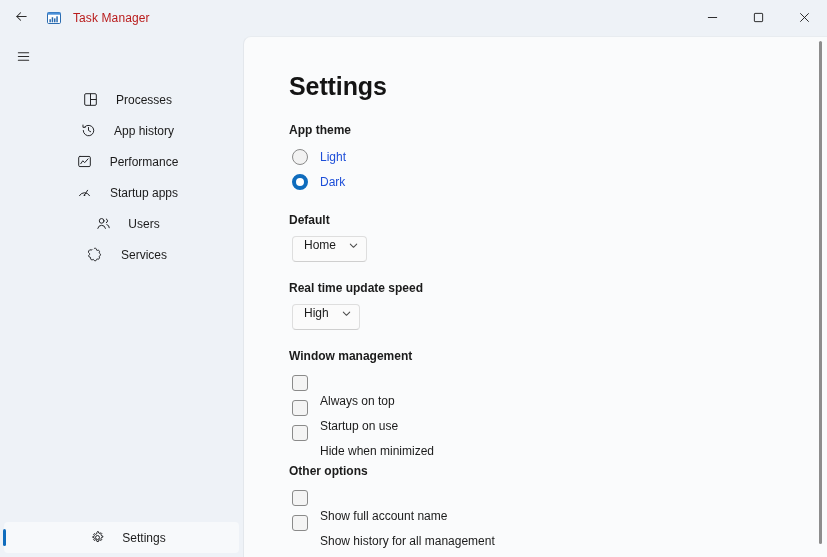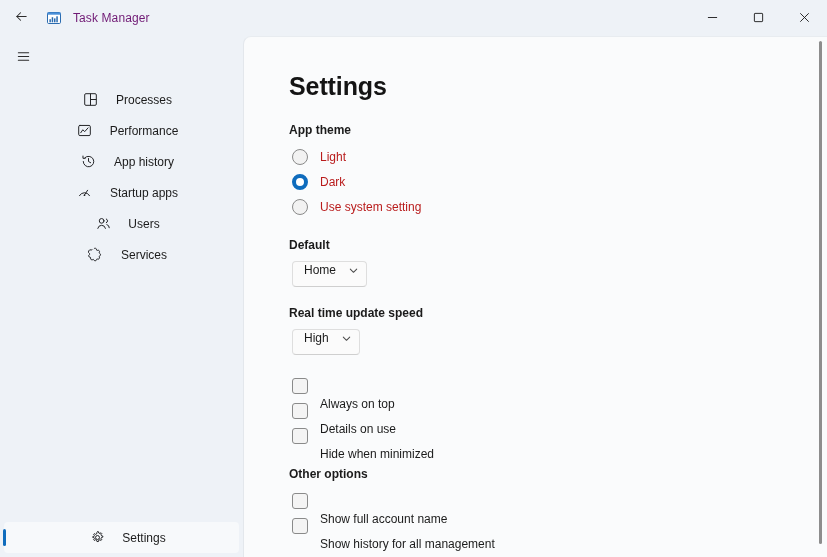--- a/index.html
+++ b/index.html
@@ -47,21 +47,21 @@
     height: 17px;
     margin-left: 7px;
     display: flex;
     align-items: center;
     justify-content: center;
   }
 
   .app-title {
     margin-left: 11px;
     font-size: 12px;
-    color: #701a75;
+    color: #b91c1c;
     letter-spacing: 0.1px;
   }
 
   .win-controls {
     position: absolute;
     right: 0;
     top: 0;
     height: 36px;
     display: flex;
   }
@@ -210,21 +210,21 @@
     margin-left: 3px;
     position: relative;
   }
   .radio.checked {
     border: 4.5px solid #0f6cbd;
     background: #ffffff;
   }
   .radio-label {
     margin-left: 12px;
     font-size: 12px;
-    color: #b91c1c;
+    color: #1d4ed8;
   }
 
   
   .dropdown {
     display: inline-flex;
     align-items: center;
     height: 26px;
     min-width: 68px;
     padding: 0 7px 8px 11px;
     background: #fbfbfb;
@@ -368,36 +368,36 @@
               <line x1="8" y1="1.8" x2="8" y2="14.2"></line>
               <line x1="8" y1="8" x2="14.2" y2="8"></line>
             </svg>
           </span>
           <span class="nav-label">Processes</span>
         </div>
 
         <div class="nav-item">
           <span class="nav-icon">
             <svg width="15" height="15" viewBox="0 0 16 16" fill="none" stroke="#202124" stroke-width="1.05" stroke-linecap="round" stroke-linejoin="round">
-              <rect x="1.8" y="2.6" width="12.4" height="10.8" rx="1.3"></rect>
-              <polyline points="4,10.4 6.2,7.2 8.2,9.2 11.8,5.2"></polyline>
-            </svg>
-          </span>
-          <span class="nav-label">Performance</span>
-        </div>
-
-        <div class="nav-item">
-          <span class="nav-icon">
-            <svg width="15" height="15" viewBox="0 0 16 16" fill="none" stroke="#202124" stroke-width="1.05" stroke-linecap="round" stroke-linejoin="round">
               <path d="M2.4 8a5.6 5.6 0 1 0 1.7-4"></path>
               <polyline points="2.1,2.2 2.1,4.6 4.5,4.6"></polyline>
               <polyline points="8,4.8 8,8 10.3,9.3"></polyline>
             </svg>
           </span>
           <span class="nav-label">App history</span>
+        </div>
+
+        <div class="nav-item">
+          <span class="nav-icon">
+            <svg width="15" height="15" viewBox="0 0 16 16" fill="none" stroke="#202124" stroke-width="1.05" stroke-linecap="round" stroke-linejoin="round">
+              <rect x="1.8" y="2.6" width="12.4" height="10.8" rx="1.3"></rect>
+              <polyline points="4,10.4 6.2,7.2 8.2,9.2 11.8,5.2"></polyline>
+            </svg>
+          </span>
+          <span class="nav-label">Performance</span>
         </div>
 
         <div class="nav-item">
           <span class="nav-icon">
             <svg width="15" height="15" viewBox="0 0 16 16" fill="none" stroke="#202124" stroke-width="1.05" stroke-linecap="round" stroke-linejoin="round">
               <path d="M2.6 11.4a6.2 6.2 0 0 1 10.8 0"></path>
               <line x1="8" y1="10.6" x2="11.3" y2="5.6"></line>
               <circle cx="8" cy="10.9" r="0.9" fill="#202124" stroke="none"></circle>
             </svg>
           </span>
@@ -456,24 +456,20 @@
             <div class="radio-row">
               <span class="radio"></span>
               <span class="radio-label">Light</span>
             </div>
 
             <div class="radio-row">
               <span class="radio checked"></span>
               <span class="radio-label">Dark</span>
             </div>
 
-            <div class="radio-row">
-              <span class="radio"></span>
-              <span class="radio-label">Use system setting</span>
-            </div>
           </div>
 
           <div class="group">
             <div class="group-title">Default</div>
             <div class="dropdown">
               <span class="dropdown-value">Home</span>
               <span class="dropdown-chevron">
                 <svg width="11" height="11" viewBox="0 0 12 12" fill="none" stroke="#4a4a4a" stroke-width="1.1" stroke-linecap="round" stroke-linejoin="round">
                   <polyline points="2.5,4.5 6,8 9.5,4.5"></polyline>
                 </svg>
@@ -487,29 +483,30 @@
               <span class="dropdown-value">High</span>
               <span class="dropdown-chevron">
                 <svg width="11" height="11" viewBox="0 0 12 12" fill="none" stroke="#4a4a4a" stroke-width="1.1" stroke-linecap="round" stroke-linejoin="round">
                   <polyline points="2.5,4.5 6,8 9.5,4.5"></polyline>
                 </svg>
               </span>
             </div>
           </div>
 
           <div class="group">
+            <div class="group-title">Window management</div>
 
             <div class="check-row">
               <span class="checkbox"></span>
               <span class="check-label">Always on top</span>
             </div>
 
             <div class="check-row">
               <span class="checkbox"></span>
-              <span class="check-label">Details on use</span>
+              <span class="check-label">Startup on use</span>
             </div>
 
             <div class="check-row">
               <span class="checkbox"></span>
               <span class="check-label">Hide when minimized</span>
             </div>
           </div>
 
           <div class="group">
             <div class="group-title">Other options</div>

